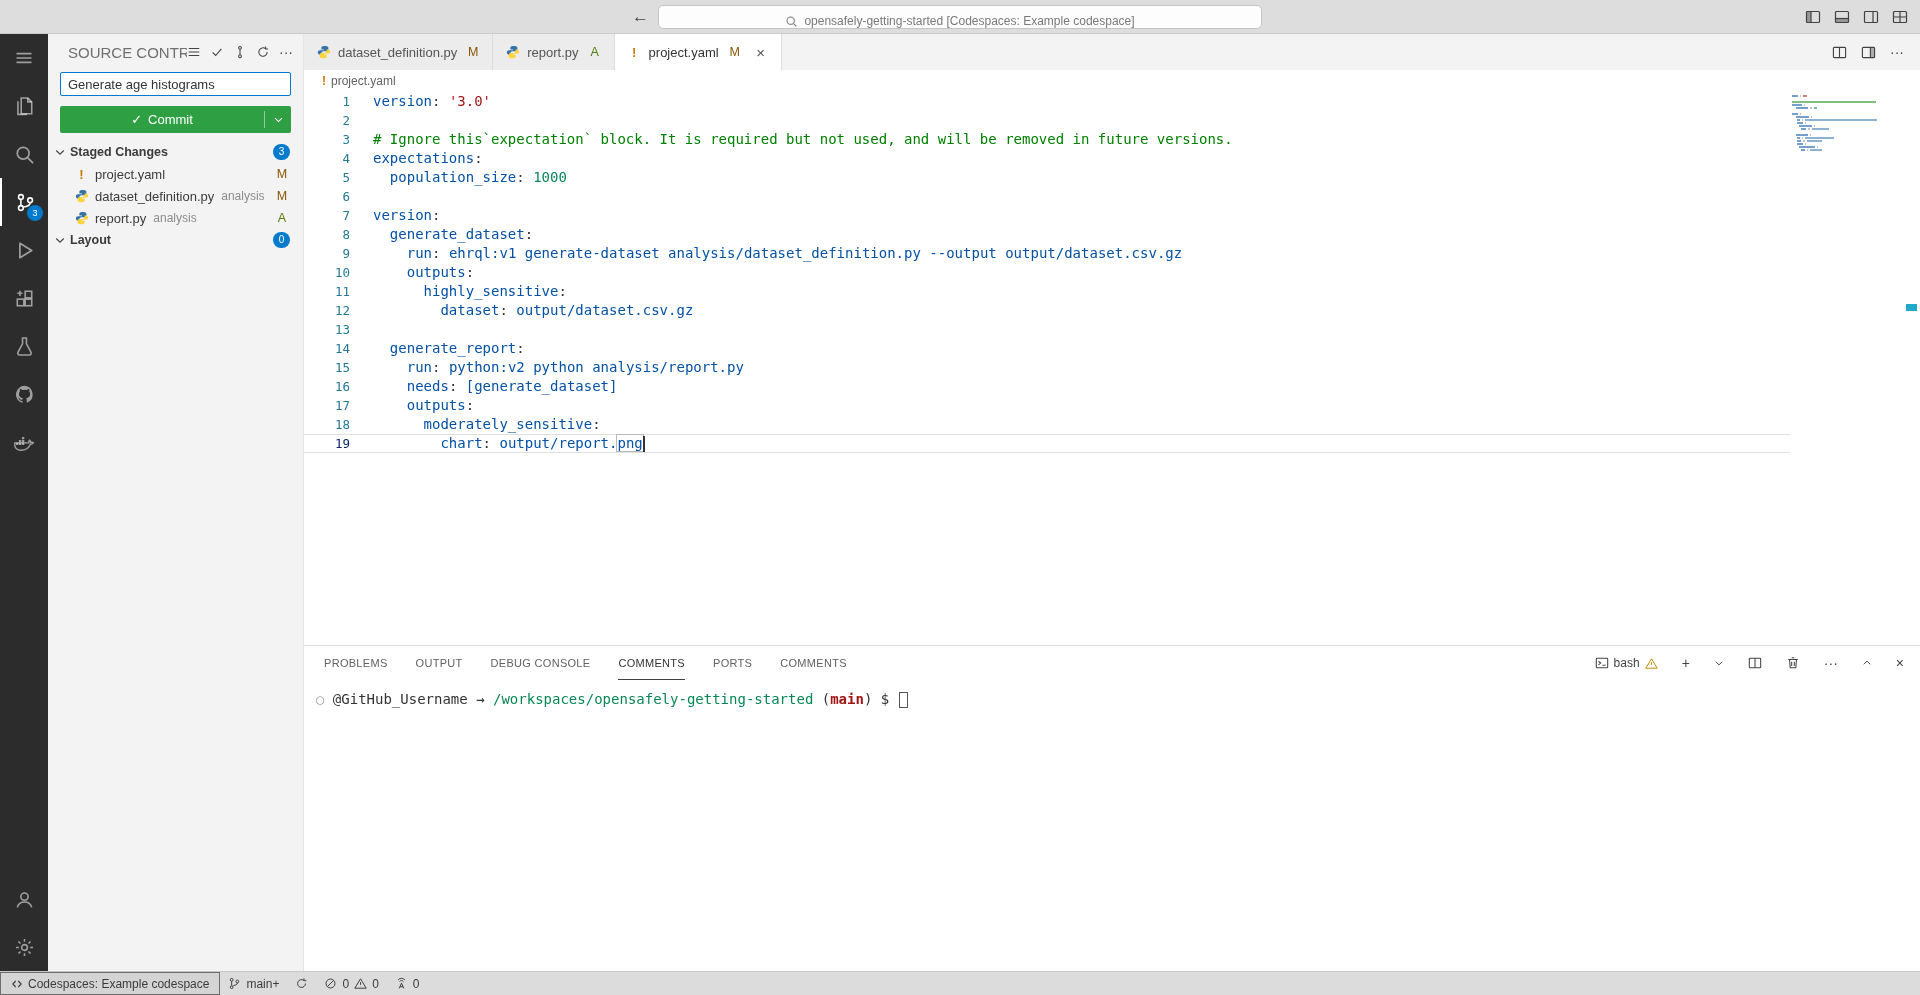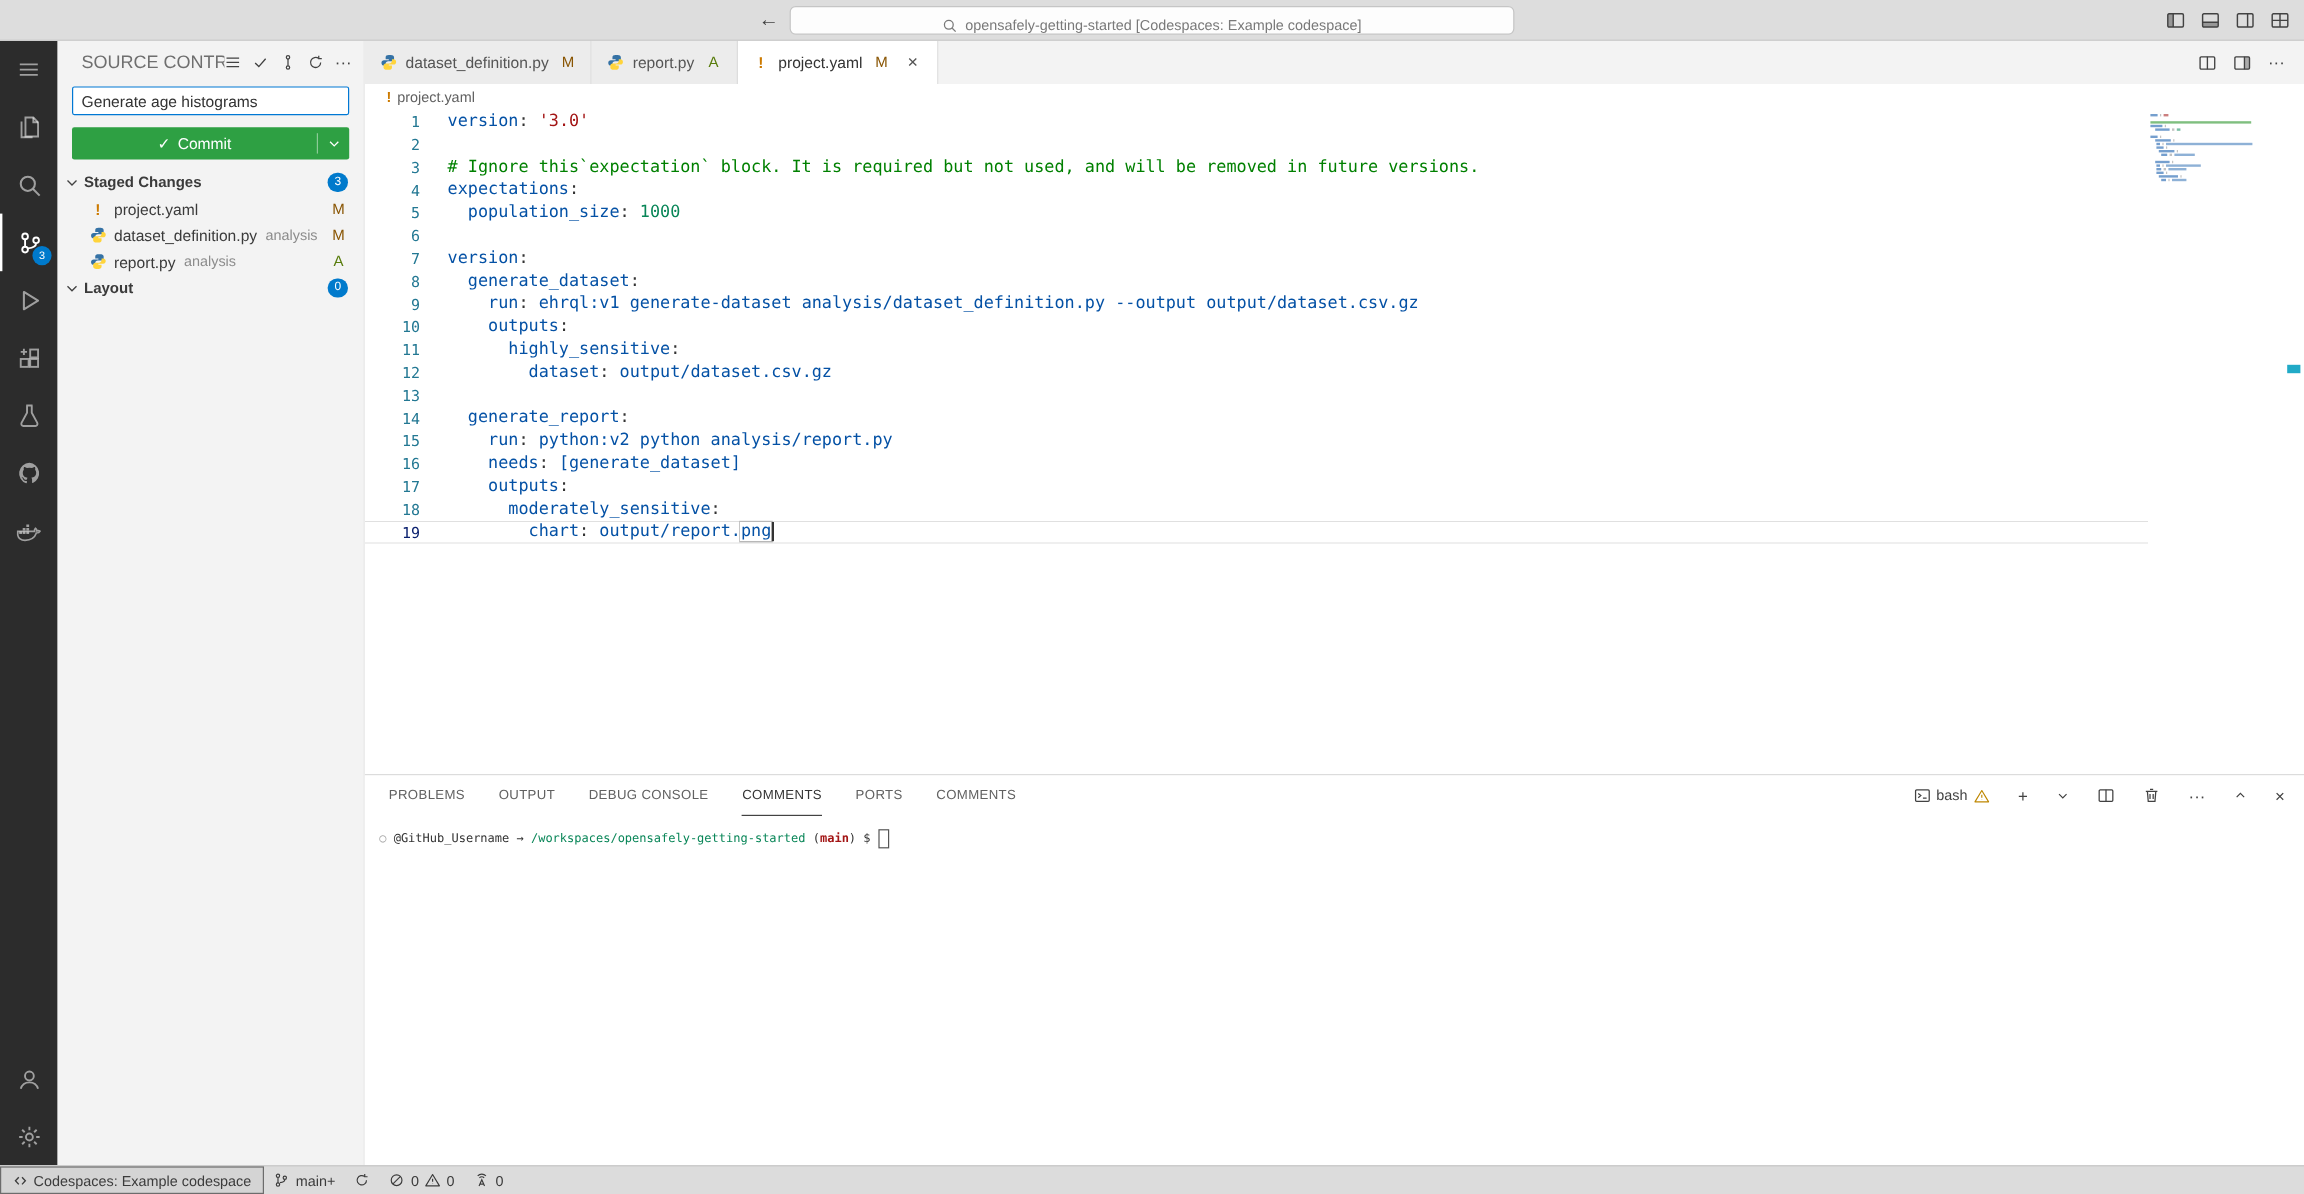--- a/index.html
+++ b/index.html
@@ -91,21 +91,21 @@
   
   .panel{flex:0 0 326px;border-top:1px solid #dcdcdc;display:flex;flex-direction:column;background:#fff}
   .panel-header{flex:0 0 34px;display:flex;align-items:center;padding:0 16px 0 20px}
   .panel-tab{font-size:11px;letter-spacing:.3px;color:#616161;margin-right:28px;height:34px;
     display:flex;align-items:center;border-bottom:1px solid transparent;white-space:nowrap}
   .panel-tab.active{color:#333;border-bottom:1px solid #424242}
   .panel-actions{margin-left:auto;display:flex;align-items:center;gap:24px;color:#424242}
   .shell-indicator{display:flex;align-items:center;gap:5px;font-size:12px;color:#424242}
   .warn-icon{color:#bf8803}
   .glyph-btn{font-size:14px;line-height:1;color:#424242}
-  .terminal{flex:1;font-family:"DejaVu Sans Mono",monospace;font-size:10px;padding:10px 0 0 12px;line-height:19px}
+  .terminal{flex:1;font-family:"DejaVu Sans Mono",monospace;font-size:14px;padding:10px 0 0 12px;line-height:19px}
   .t-decor{color:#a6a6a6}
   .t-fg{color:#333}
   .t-arrow{color:#333}
   .t-path{color:#098658}
   .t-branch{color:#a31515;font-weight:bold}
   .term-cursor{display:inline-block;width:9px;height:16px;border:1px solid #555;vertical-align:middle;margin-left:1px}
 
   
   .statusbar{flex:0 0 24px;background:#dcdcdc;border-top:1px solid #c6c6c6;display:flex;align-items:stretch;
     font-size:12px;color:#3c3c3c}

